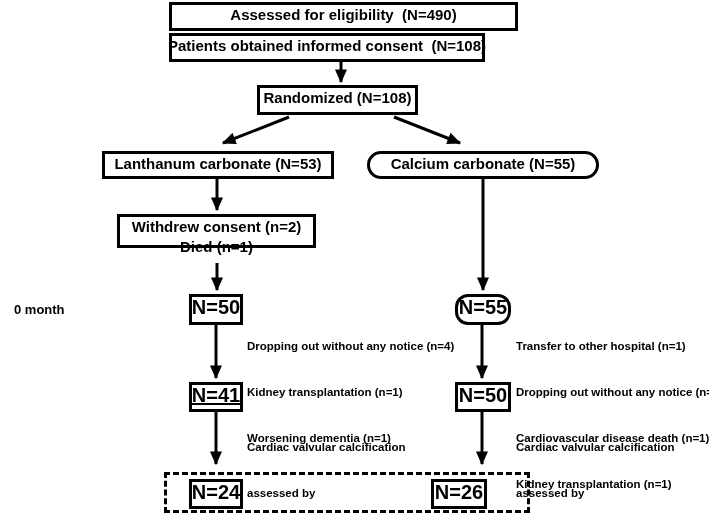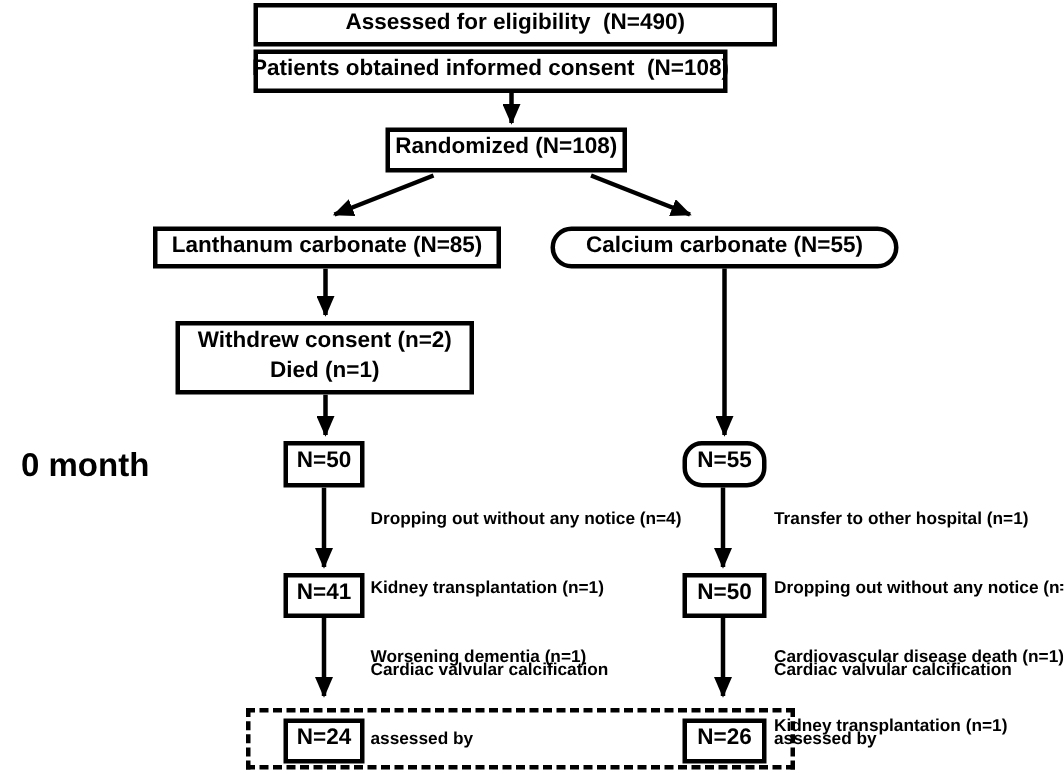--- a/index.html
+++ b/index.html
@@ -20,31 +20,31 @@
     flex-direction: column;
     align-items: center;
     justify-content: flex-start;
     font-weight: bold;
     font-size: 15px;
     text-align: center;
     box-sizing: border-box;
     white-space: pre;
     line-height: 20px;
   }
-  .nbox { font-size: 15px; }
+  .nbox { font-size: 20px; }
   .dashed-box {
     position: absolute;
     border: 3px dashed #000000;
     background: transparent;
     box-sizing: border-box;
   }
   .row-label {
     position: absolute;
     font-weight: bold;
-    font-size: 22px;
+    font-size: 13px;
     line-height: 22px;
     white-space: pre;
   }
   .annot {
     position: absolute;
     font-weight: bold;
     font-size: 11.5px;
     line-height: 15.4px;
     white-space: pre;
   }
@@ -85,28 +85,28 @@
 
   <div class="box" style="left:169px; top:33px; width:316px; height:29px;">
     <span>Patients obtained informed consent  (N=108)</span>
   </div>
 
   <div class="box" style="left:257px; top:85px; width:161px; height:30px;">
     <span>Randomized (N=108)</span>
   </div>
 
   <div class="box" style="left:102px; top:151px; width:232px; height:28px;">
-    <span>Lanthanum carbonate (N=85)</span>
+    <span>Lanthanum carbonate (N=53)</span>
   </div>
 
   <div class="box" style="left:367px; top:151px; width:232px; height:28px;border-radius:14px;">
     <span>Calcium carbonate (N=55)</span>
   </div>
 
-  <div class="box" style="left:117px; top:214px; width:199px; height:49px;">
+  <div class="box" style="left:117px; top:214px; width:199px; height:34px;">
     <span>Withdrew consent (n=2)</span>
     <span>Died (n=1)</span>
   </div>
 
   <div class="row-label" style="left:14px; top:299px;">0 month</div>
 
   <div class="box nbox" style="left:189px; top:294px; width:54px; height:31px;">
     <span>N=50</span>
   </div>
 
@@ -122,21 +122,21 @@
   </div>
 
   <div class="annot" style="left:516px; top:308px;">
     <div>Transfer to other hospital (n=1)</div>
     <div>Dropping out without any notice (n=2)</div>
     <div>Cardiovascular disease death (n=1)</div>
     <div>Kidney transplantation (n=1)</div>
   </div>
 
 
-  <div class="box nbox" style="left:189px; top:382px; width:54px; height:30px;">
+  <div class="box nbox" style="left:189px; top:382px; width:54px; height:30px;text-decoration:underline;">
     <span>N=41</span>
   </div>
 
   <div class="box nbox" style="left:455px; top:382px; width:56px; height:30px;">
     <span>N=50</span>
   </div>
 
   <div class="annot" style="left:247px; top:409px;">
     <div>Cardiac valvular calcification</div>
     <div>assessed by</div>
@@ -155,17 +155,17 @@
     
     
   </div>
 
   <div class="dashed-box" style="left:164px; top:472px; width:366px; height:41px;"></div>
 
   <div class="box nbox" style="left:189px; top:479px; width:54px; height:30px;">
     <span>N=24</span>
   </div>
 
-  <div class="box nbox" style="left:455px; top:479px; width:56px; height:30px;">
+  <div class="box nbox" style="left:431px; top:479px; width:56px; height:30px;">
     <span>N=26</span>
   </div>
 
 </div>
 
 </body></html>

